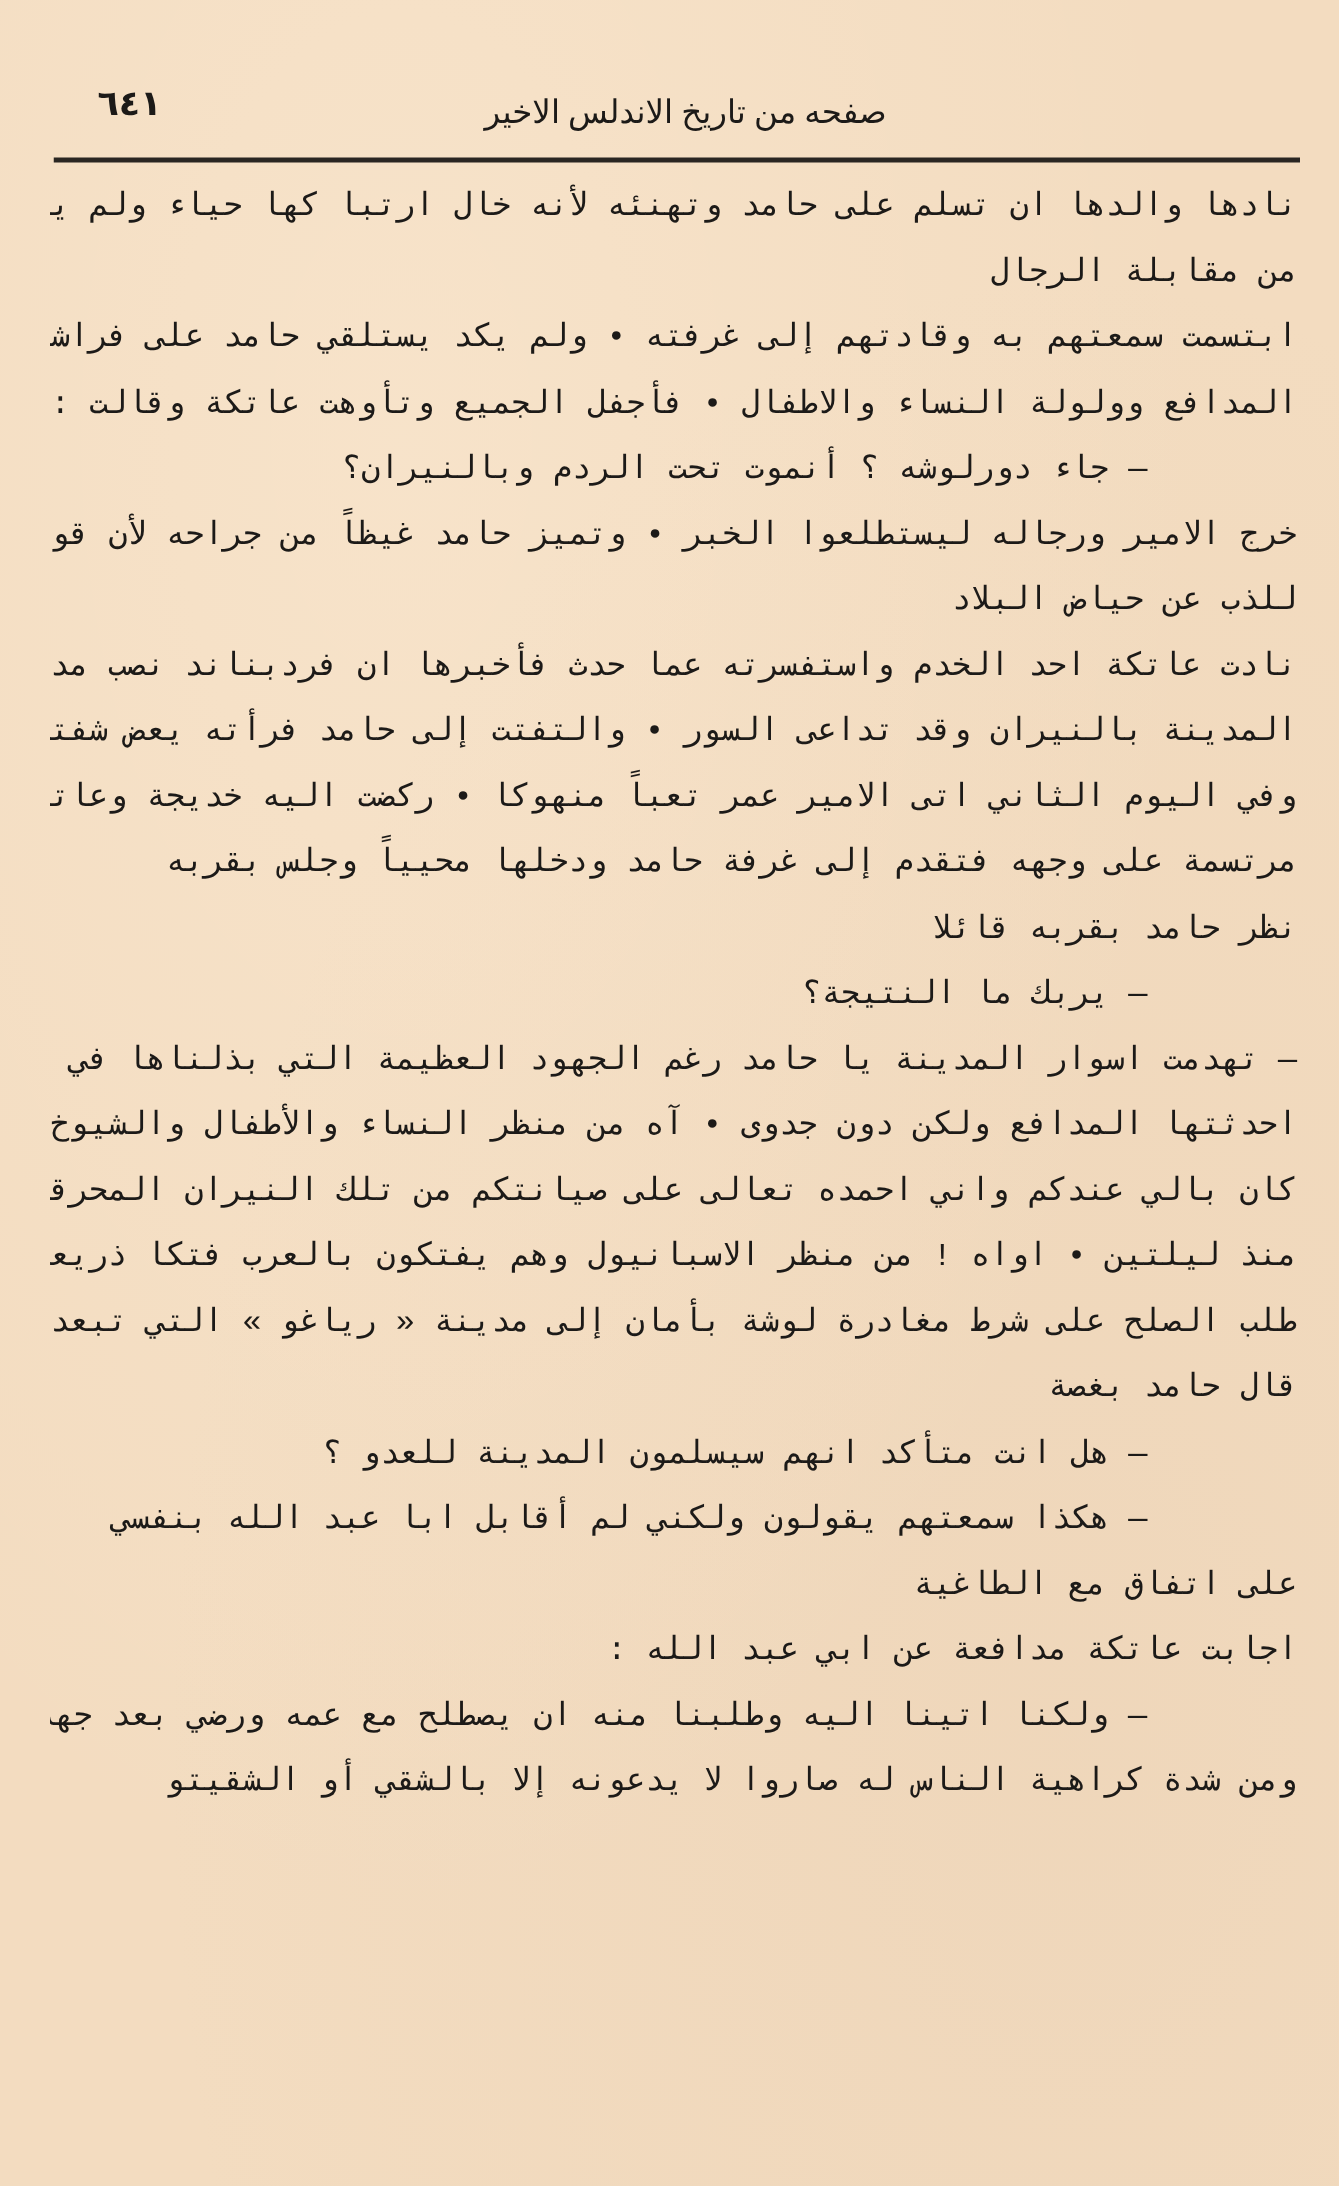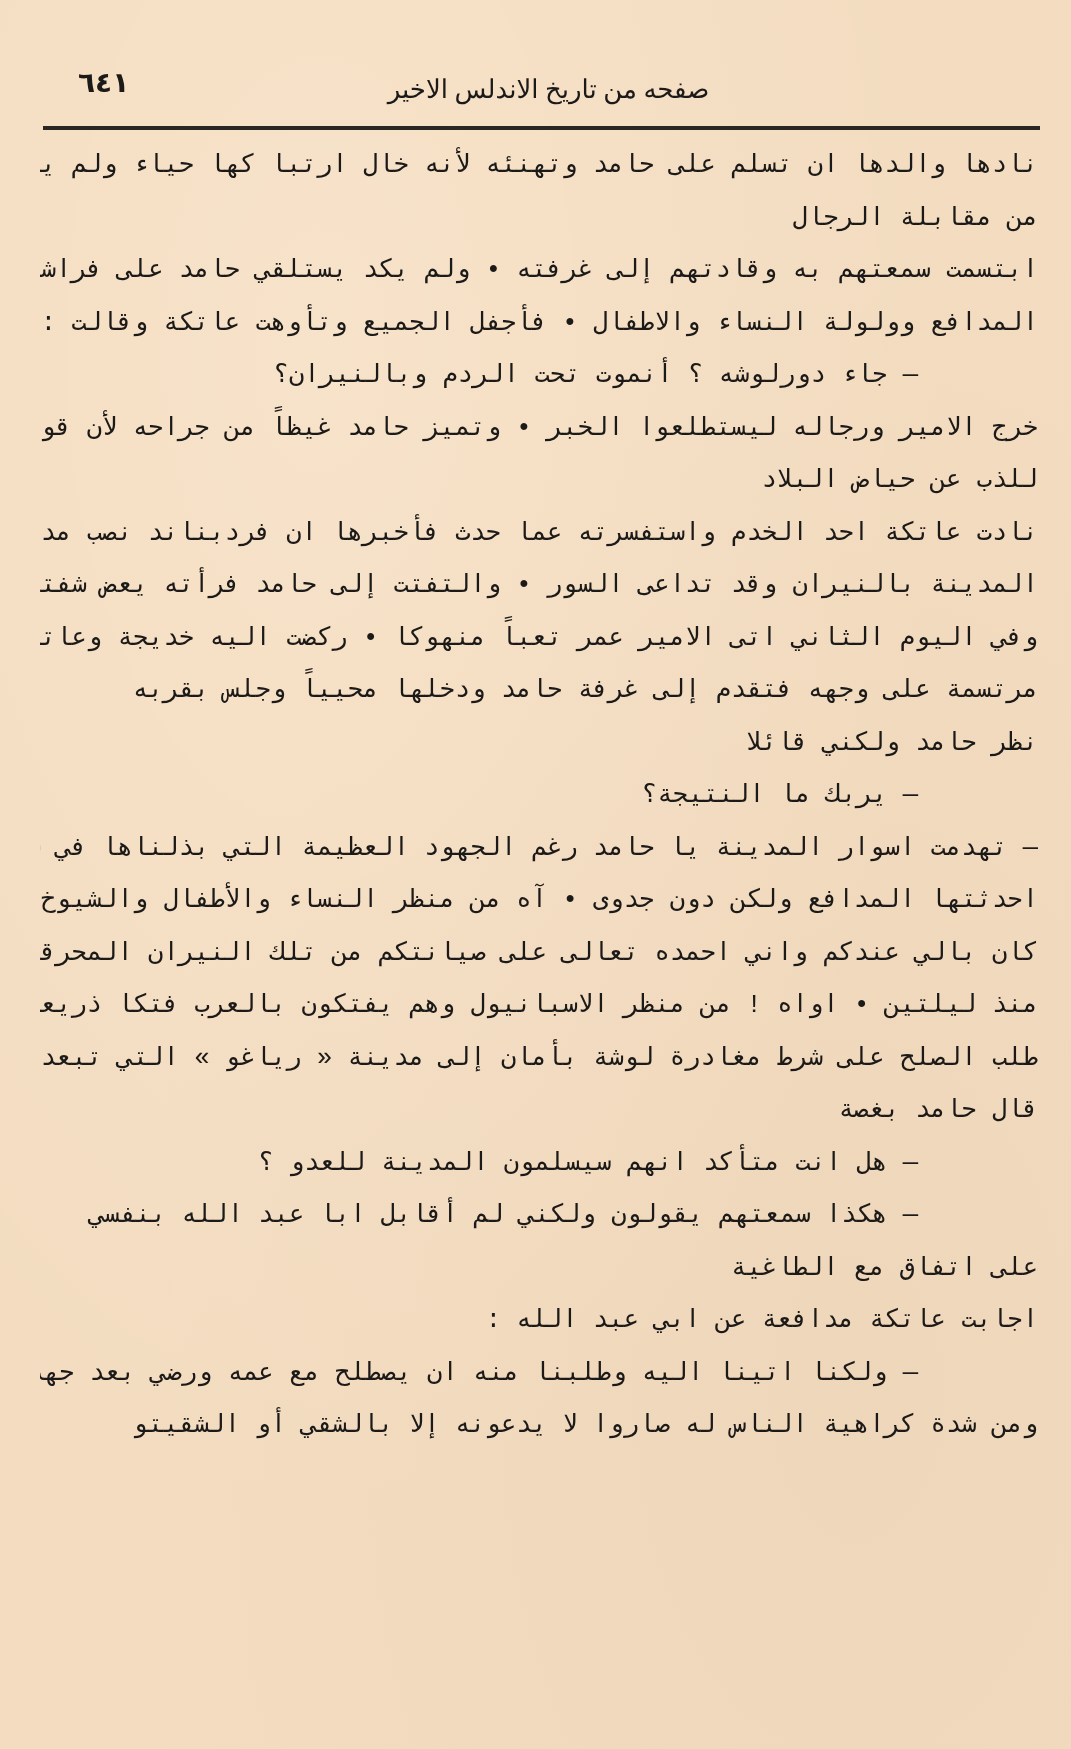--- a/index.html
+++ b/index.html
@@ -100,21 +100,21 @@
     <span class="line">من مقابلة الرجال</span>
     <span class="line just">ابتسمت سمعتهم به وقادتهم إلى غرفته • ولم يكد يستلقي حامد على فراشه حتى راعتهم أصوات</span>
     <span class="line">المدافع وولولة النساء والاطفال • فأجفل الجميع وتأوهت عاتكة وقالت :</span>
     <span class="line dialog">— جاء دورلوشه ؟ أنموت تحت الردم وبالنيران؟</span>
     <span class="line just">خرج الامير ورجاله ليستطلعوا الخبر • وتميز حامد غيظاً من جراحه لأن قومه في اشد الحاجة</span>
     <span class="line">للذب عن حياض البلاد</span>
     <span class="line just">نادت عاتكة احد الخدم واستفسرته عما حدث فأخبرها ان فردبناند نصب مدافعه واخذ يرمي</span>
     <span class="line">المدينة بالنيران وقد تداعى السور • والتفتت إلى حامد فرأته يعض شفتيه قهراً</span>
     <span class="line just">وفي اليوم الثاني اتى الامير عمر تعباً منهوكا • ركضت اليه خديجة وعاتكة فرأتا سحابة حزن</span>
     <span class="line">مرتسمة على وجهه فتقدم إلى غرفة حامد ودخلها محيياً وجلس بقربه</span>
-    <span class="line">نظر حامد ولكني قائلا</span>
+    <span class="line">نظر حامد بقربه قائلا</span>
     <span class="line dialog">— يربك ما النتيجة؟</span>
     <span class="line just">— تهدمت اسوار المدينة يا حامد رغم الجهود العظيمة التي بذلناها في سد تلك الفروج التي</span>
     <span class="line just">احدثتها المدافع ولكن دون جدوى • آه من منظر النساء والأطفال والشيوخ تحت الردم ! ! لقد</span>
     <span class="line just">كان بالي عندكم واني احمده تعالى على صيانتكم من تلك النيران المحرقة • والقتال لا يزال محتدماً</span>
     <span class="line just">منذ ليلتين • اواه ! من منظر الاسبانيول وهم يفتكون بالعرب فتكا ذريعاً مما اضطر قومنا إلى</span>
     <span class="line just">طلب الصلح على شرط مغادرة لوشة بأمان إلى مدينة « رياغو » التي تبعد من هنا ثلاث ساعات •</span>
     <span class="line">قال حامد بغصة</span>
     <span class="line dialog">— هل انت متأكد انهم سيسلمون المدينة للعدو ؟</span>
     <span class="line dialog">— هكذا سمعتهم يقولون ولكني لم أقابل ابا عبد الله بنفسي</span>
     <span class="line">على اتفاق مع الطاغية</span>

